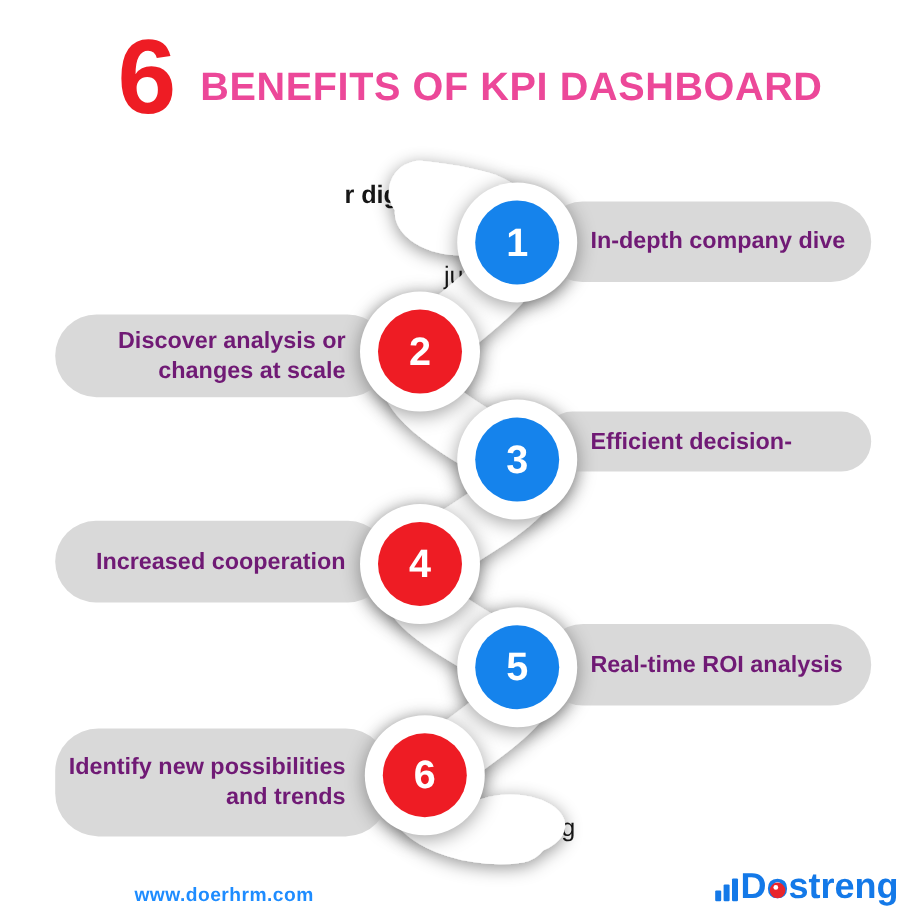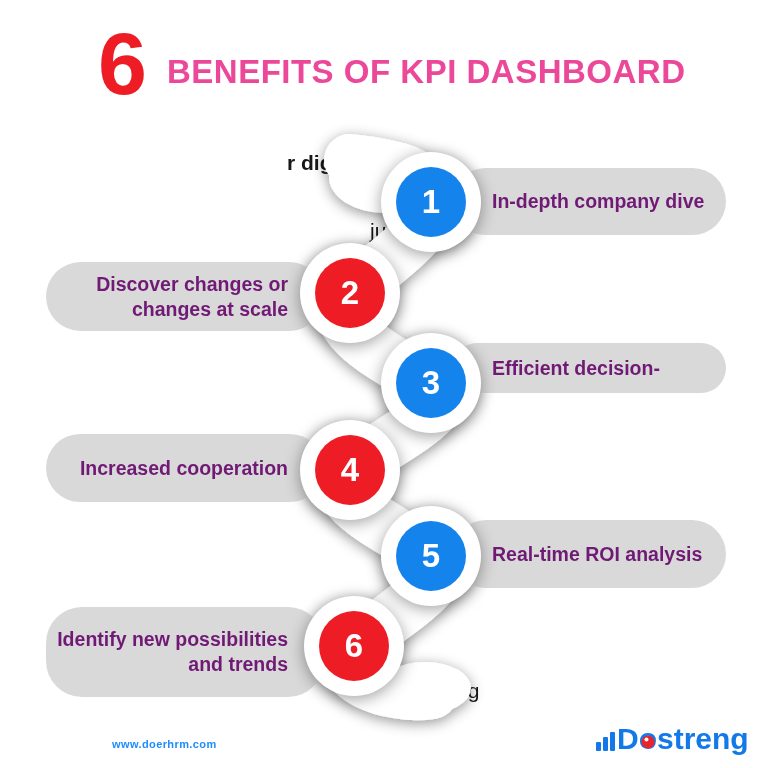--- a/index.html
+++ b/index.html
@@ -47,21 +47,21 @@
           display:flex; align-items:center; justify-content:center;
           color:#ffffff; font-size:33px; font-weight:700; }
   .num-circle.blue { background:#1583EC; }
   .num-circle.red  { background:#EE1C24; }
   .c1 { left:396px; top:167px; } .c2 { left:315px; top:258px; }
   .c3 { left:396px; top:348px; } .c4 { left:315px; top:435px; }
   .c5 { left:396px; top:521px; } .c6 { left:319px; top:611px; }
 
   
   .footer-url { position:absolute; left:112px; top:738px; z-index:6;
-      color:#1E8CFF; font-size:11px; font-weight:700; letter-spacing:0.4px; cursor:pointer; }
+      color:#1E8CFF; font-size:16px; font-weight:700; letter-spacing:0.4px; cursor:pointer; }
   .logo { position:absolute; left:596px; top:722px; z-index:6; display:flex; align-items:flex-end;
       color:#1479E8; font-weight:800; font-size:30px; line-height:1.1; }
   .logo-bars { display:flex; align-items:flex-end; gap:2px; margin-right:2px; margin-bottom:4px; }
   .logo-bars i { display:block; width:5px; background:#1479E8; border-radius:1px; }
   .logo-bars i:nth-child(1){ height:9px; } .logo-bars i:nth-child(2){ height:14px; }
   .logo-bars i:nth-child(3){ height:19px; }
   .logo-o { position:relative; display:inline-block; }
   .o-gauge { position:absolute; left:50%; top:60%; transform:translate(-50%,-50%);
       width:13px; height:13px; background:#E8252C; border-radius:50%; }
   .o-gauge::after { content:""; position:absolute; left:3px; top:2px; width:4px; height:4px;
@@ -109,21 +109,21 @@
   </svg>
 
   <div class="pill right p1">
     <div class="pill-text">
       <span>In-depth company dive</span>
         <span></span>
     </div>
   </div>
   <div class="pill left p2">
     <div class="pill-text">
-      <span>Discover changes or</span>
+      <span>Discover analysis or</span>
         <span>changes at scale</span>
     </div>
   </div>
   <div class="pill right p3">
     <div class="pill-text">
       <span>Efficient decision-</span>
     </div>
   </div>
   <div class="pill left p4">
     <div class="pill-text">

